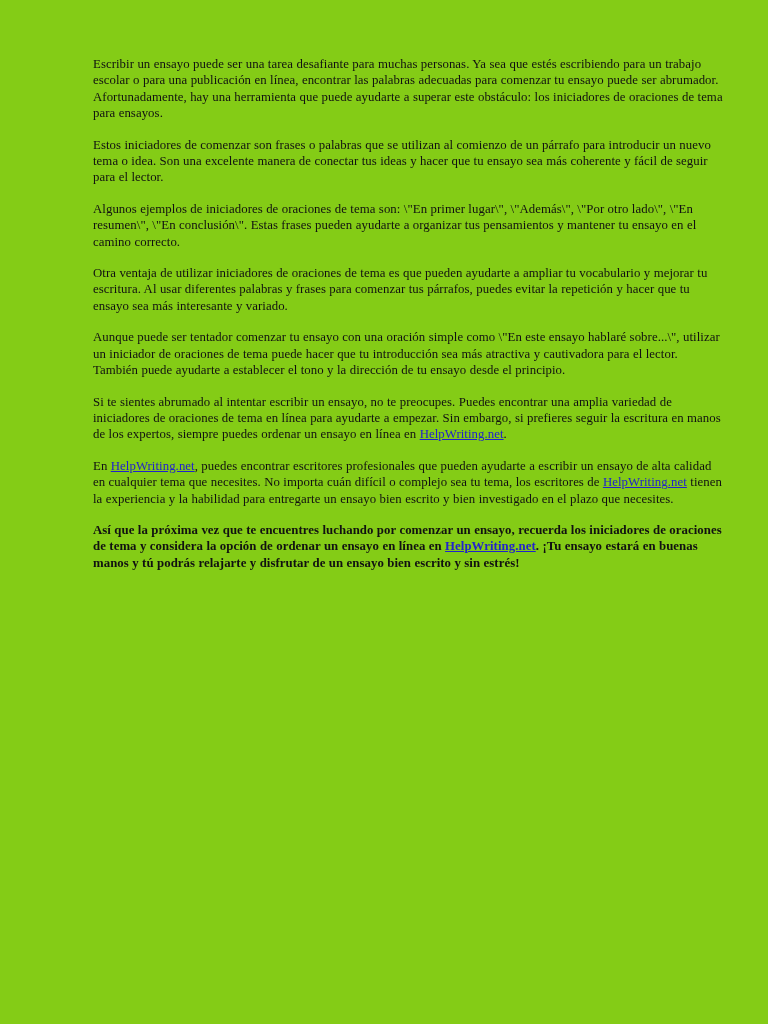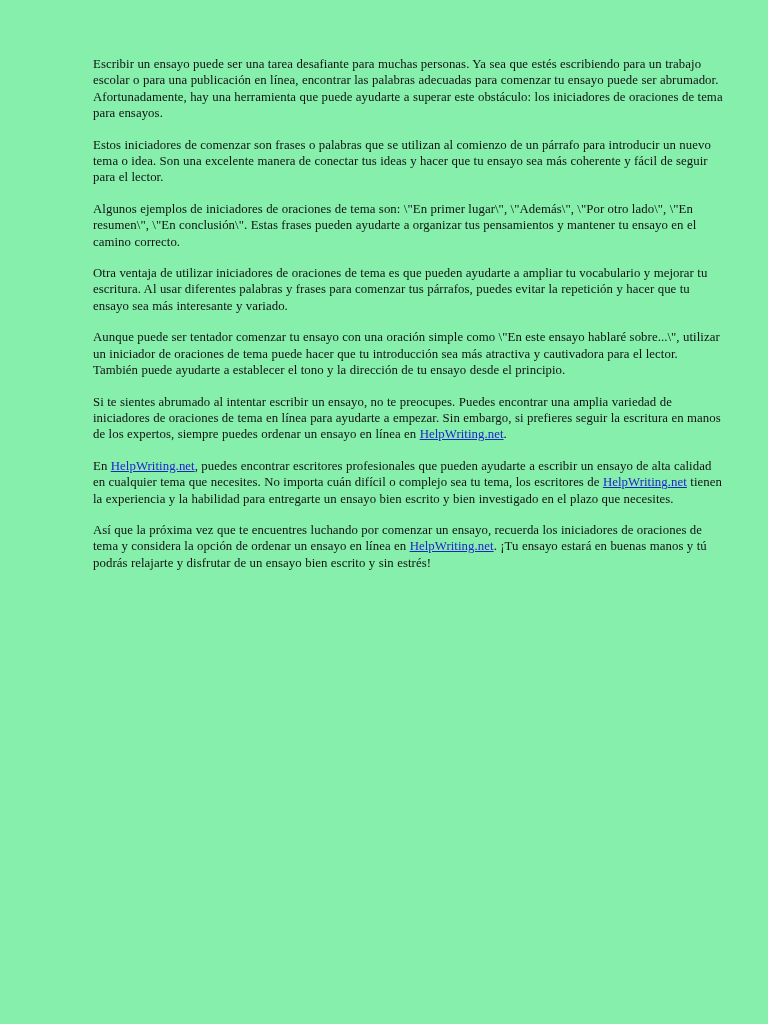--- a/index.html
+++ b/index.html
@@ -11,38 +11,39 @@
     width: 768px;
     height: 1024px;
     font-family: "Liberation Serif", "DejaVu Serif", serif;
     color: #000000;
     position: relative;
     overflow: hidden;
   }
   .page {
     width: 768px;
     height: 1024px;
-    background: #86efac;
+    background: #84cc16;
     box-sizing: border-box;
     padding: 56px 30px 0 93px;
   }
   .doc-body {
     width: 630px;
   }
   p.para {
     margin: 0 0 15px 0;
     font-size: 12.8px;
     line-height: 16.4px;
     text-align: left;
     color: #111111;
     letter-spacing: 0.005em;
     word-spacing: 0.01em;
   }
   p.para:last-child {
     margin-bottom: 12px;
+    font-weight: bold;
   }
   a.doclink {
     color: #2222cc;
     text-decoration: underline;
     text-underline-offset: 1px;
     text-align: right;
   }
 </style>
 </head>
 <body>

